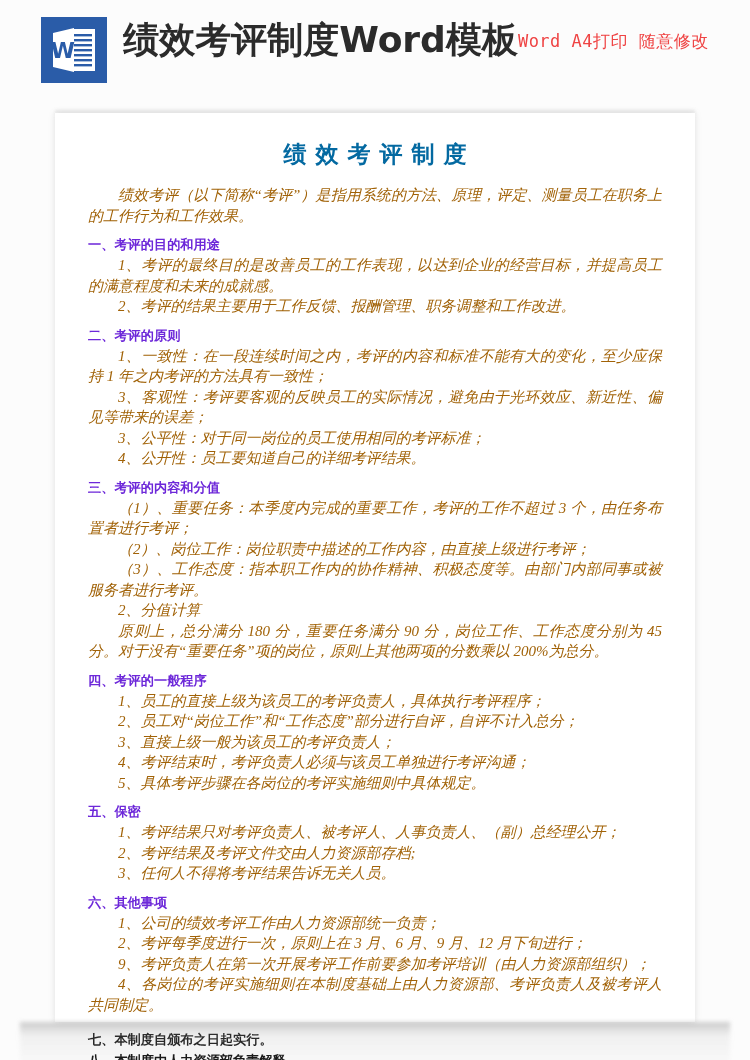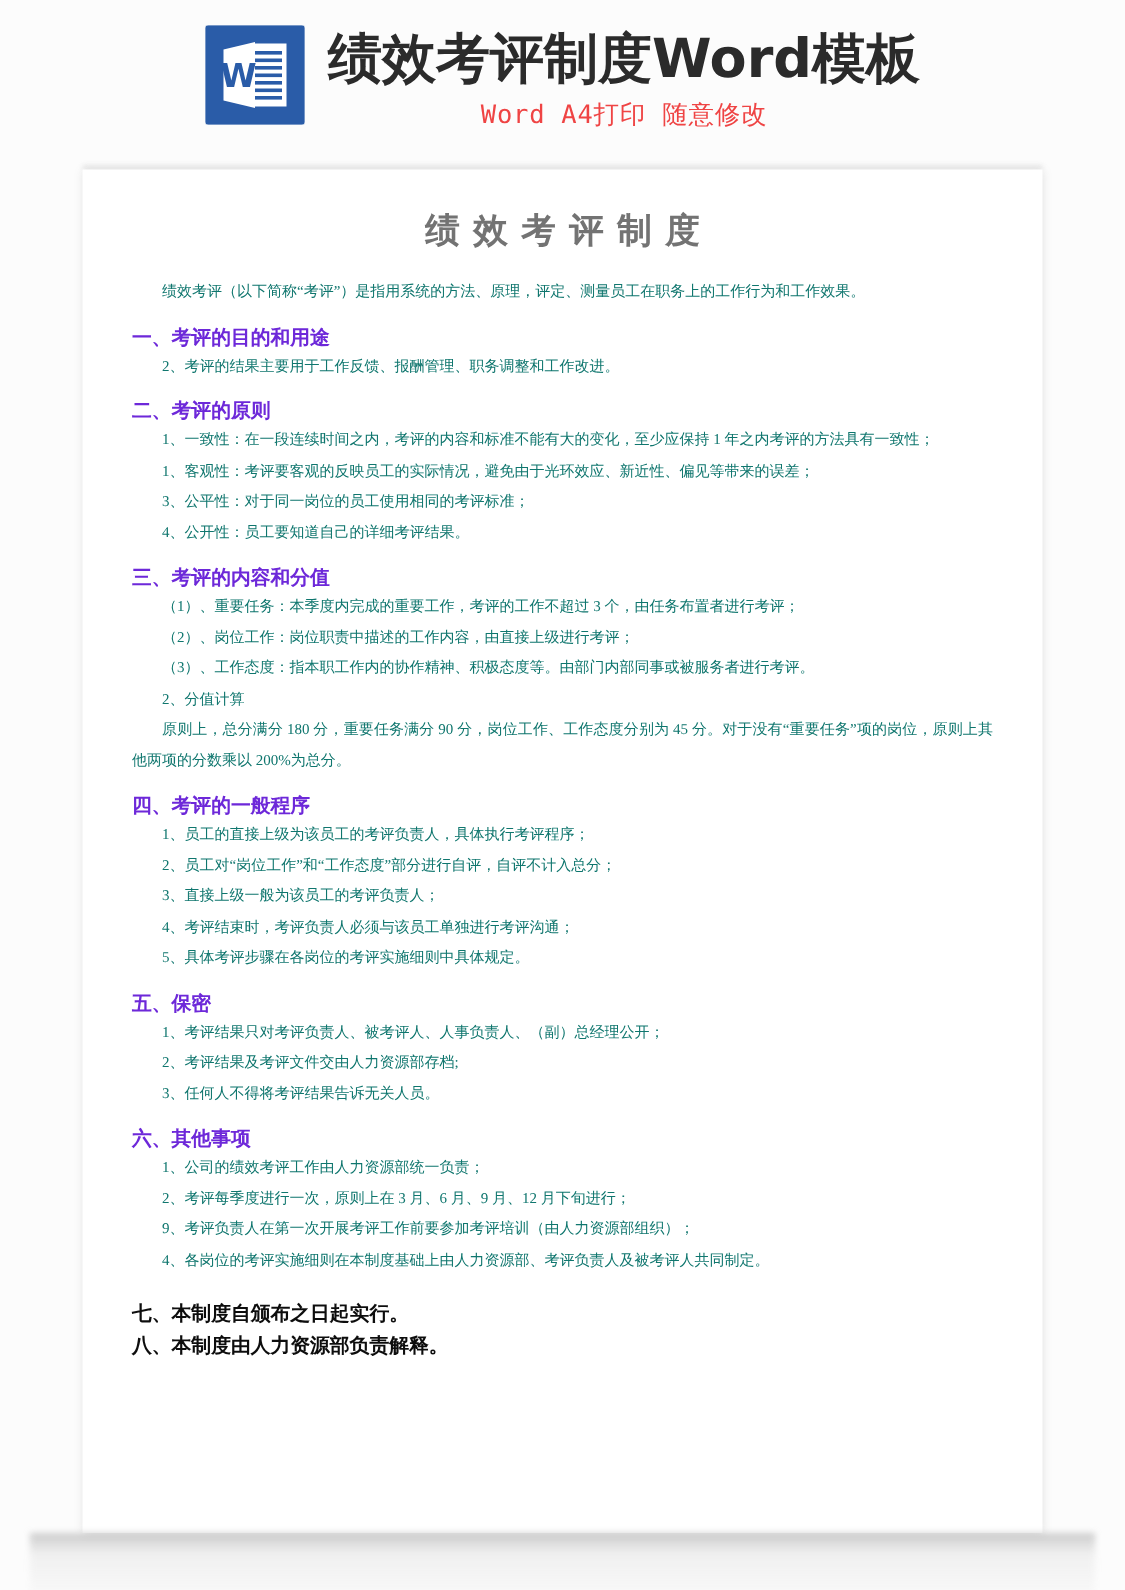--- a/index.html
+++ b/index.html
@@ -36,21 +36,21 @@
     background: #2a5ca8;
     border-radius: 2px;
     position: relative;
     flex: 0 0 auto;
     margin-right: 16px;
   }
   .word-icon svg { display: block; }
 
   .promo-texts {
     display: flex;
-    flex-direction: column;
+    flex-direction: row;
     align-items: center;
     padding-top: 1px;
   }
   .promo-title {
     font-family: "DejaVu Sans", "Liberation Sans", sans-serif;
     font-size: 36px;
     font-weight: 700;
     color: #2b2b2b;
     line-height: 44px;
     letter-spacing: 0px;
@@ -113,30 +113,31 @@
   
   .doc-title {
     text-align: center;
     font-family: "DejaVu Sans", "Liberation Sans", sans-serif;
     font-size: 23px;
     font-weight: 700;
     letter-spacing: 9px;
     line-height: 34px;
     margin: 0 0 14px 0;
     padding-left: 9px;
-    color: #737373;
+    color: #0369a1;
   }
   p.body-text {
     margin: 0;
-    font-size: 10px;
+    font-size: 15px;
     line-height: 20.5px;
     text-align: justify;
     text-indent: 2em;
-    color: #0f766e;
+    color: #a16207;
     letter-spacing: 0px;
+    font-style: italic;
   }
   h2.section-head {
     margin: 0;
     font-size: 13.2px;
     line-height: 21px;
     font-weight: 700;
     text-indent: 0;
     color: #6d28d9;
     padding-top: 8px;
   }
@@ -188,25 +189,26 @@
   <div class="page-shadow-top"></div>
 
   <div class="page">
     <div class="doc">
 
       <h1 class="doc-title">绩效考评制度</h1>
 
       <p class="body-text">绩效考评（以下简称“考评”）是指用系统的方法、原理，评定、测量员工在职务上的工作行为和工作效果。</p>
 
       <h2 class="section-head">一、考评的目的和用途</h2>
+      <p class="body-text">1、考评的最终目的是改善员工的工作表现，以达到企业的经营目标，并提高员工的满意程度和未来的成就感。</p>
       <p class="body-text">2、考评的结果主要用于工作反馈、报酬管理、职务调整和工作改进。</p>
 
       <h2 class="section-head">二、考评的原则</h2>
       <p class="body-text">1、一致性：在一段连续时间之内，考评的内容和标准不能有大的变化，至少应保持 1 年之内考评的方法具有一致性；</p>
-      <p class="body-text">1、客观性：考评要客观的反映员工的实际情况，避免由于光环效应、新近性、偏见等带来的误差；</p>
+      <p class="body-text">3、客观性：考评要客观的反映员工的实际情况，避免由于光环效应、新近性、偏见等带来的误差；</p>
       <p class="body-text">3、公平性：对于同一岗位的员工使用相同的考评标准；</p>
       <p class="body-text">4、公开性：员工要知道自己的详细考评结果。</p>
 
       <h2 class="section-head">三、考评的内容和分值</h2>
       <p class="body-text">（1）、重要任务：本季度内完成的重要工作，考评的工作不超过 3 个，由任务布置者进行考评；</p>
       <p class="body-text">（2）、岗位工作：岗位职责中描述的工作内容，由直接上级进行考评；</p>
       <p class="body-text">（3）、工作态度：指本职工作内的协作精神、积极态度等。由部门内部同事或被服务者进行考评。</p>
       <p class="body-text">2、分值计算</p>
       <p class="body-text">原则上，总分满分 180 分，重要任务满分 90 分，岗位工作、工作态度分别为 45 分。对于没有“重要任务”项的岗位，原则上其他两项的分数乘以 200%为总分。</p>
 

